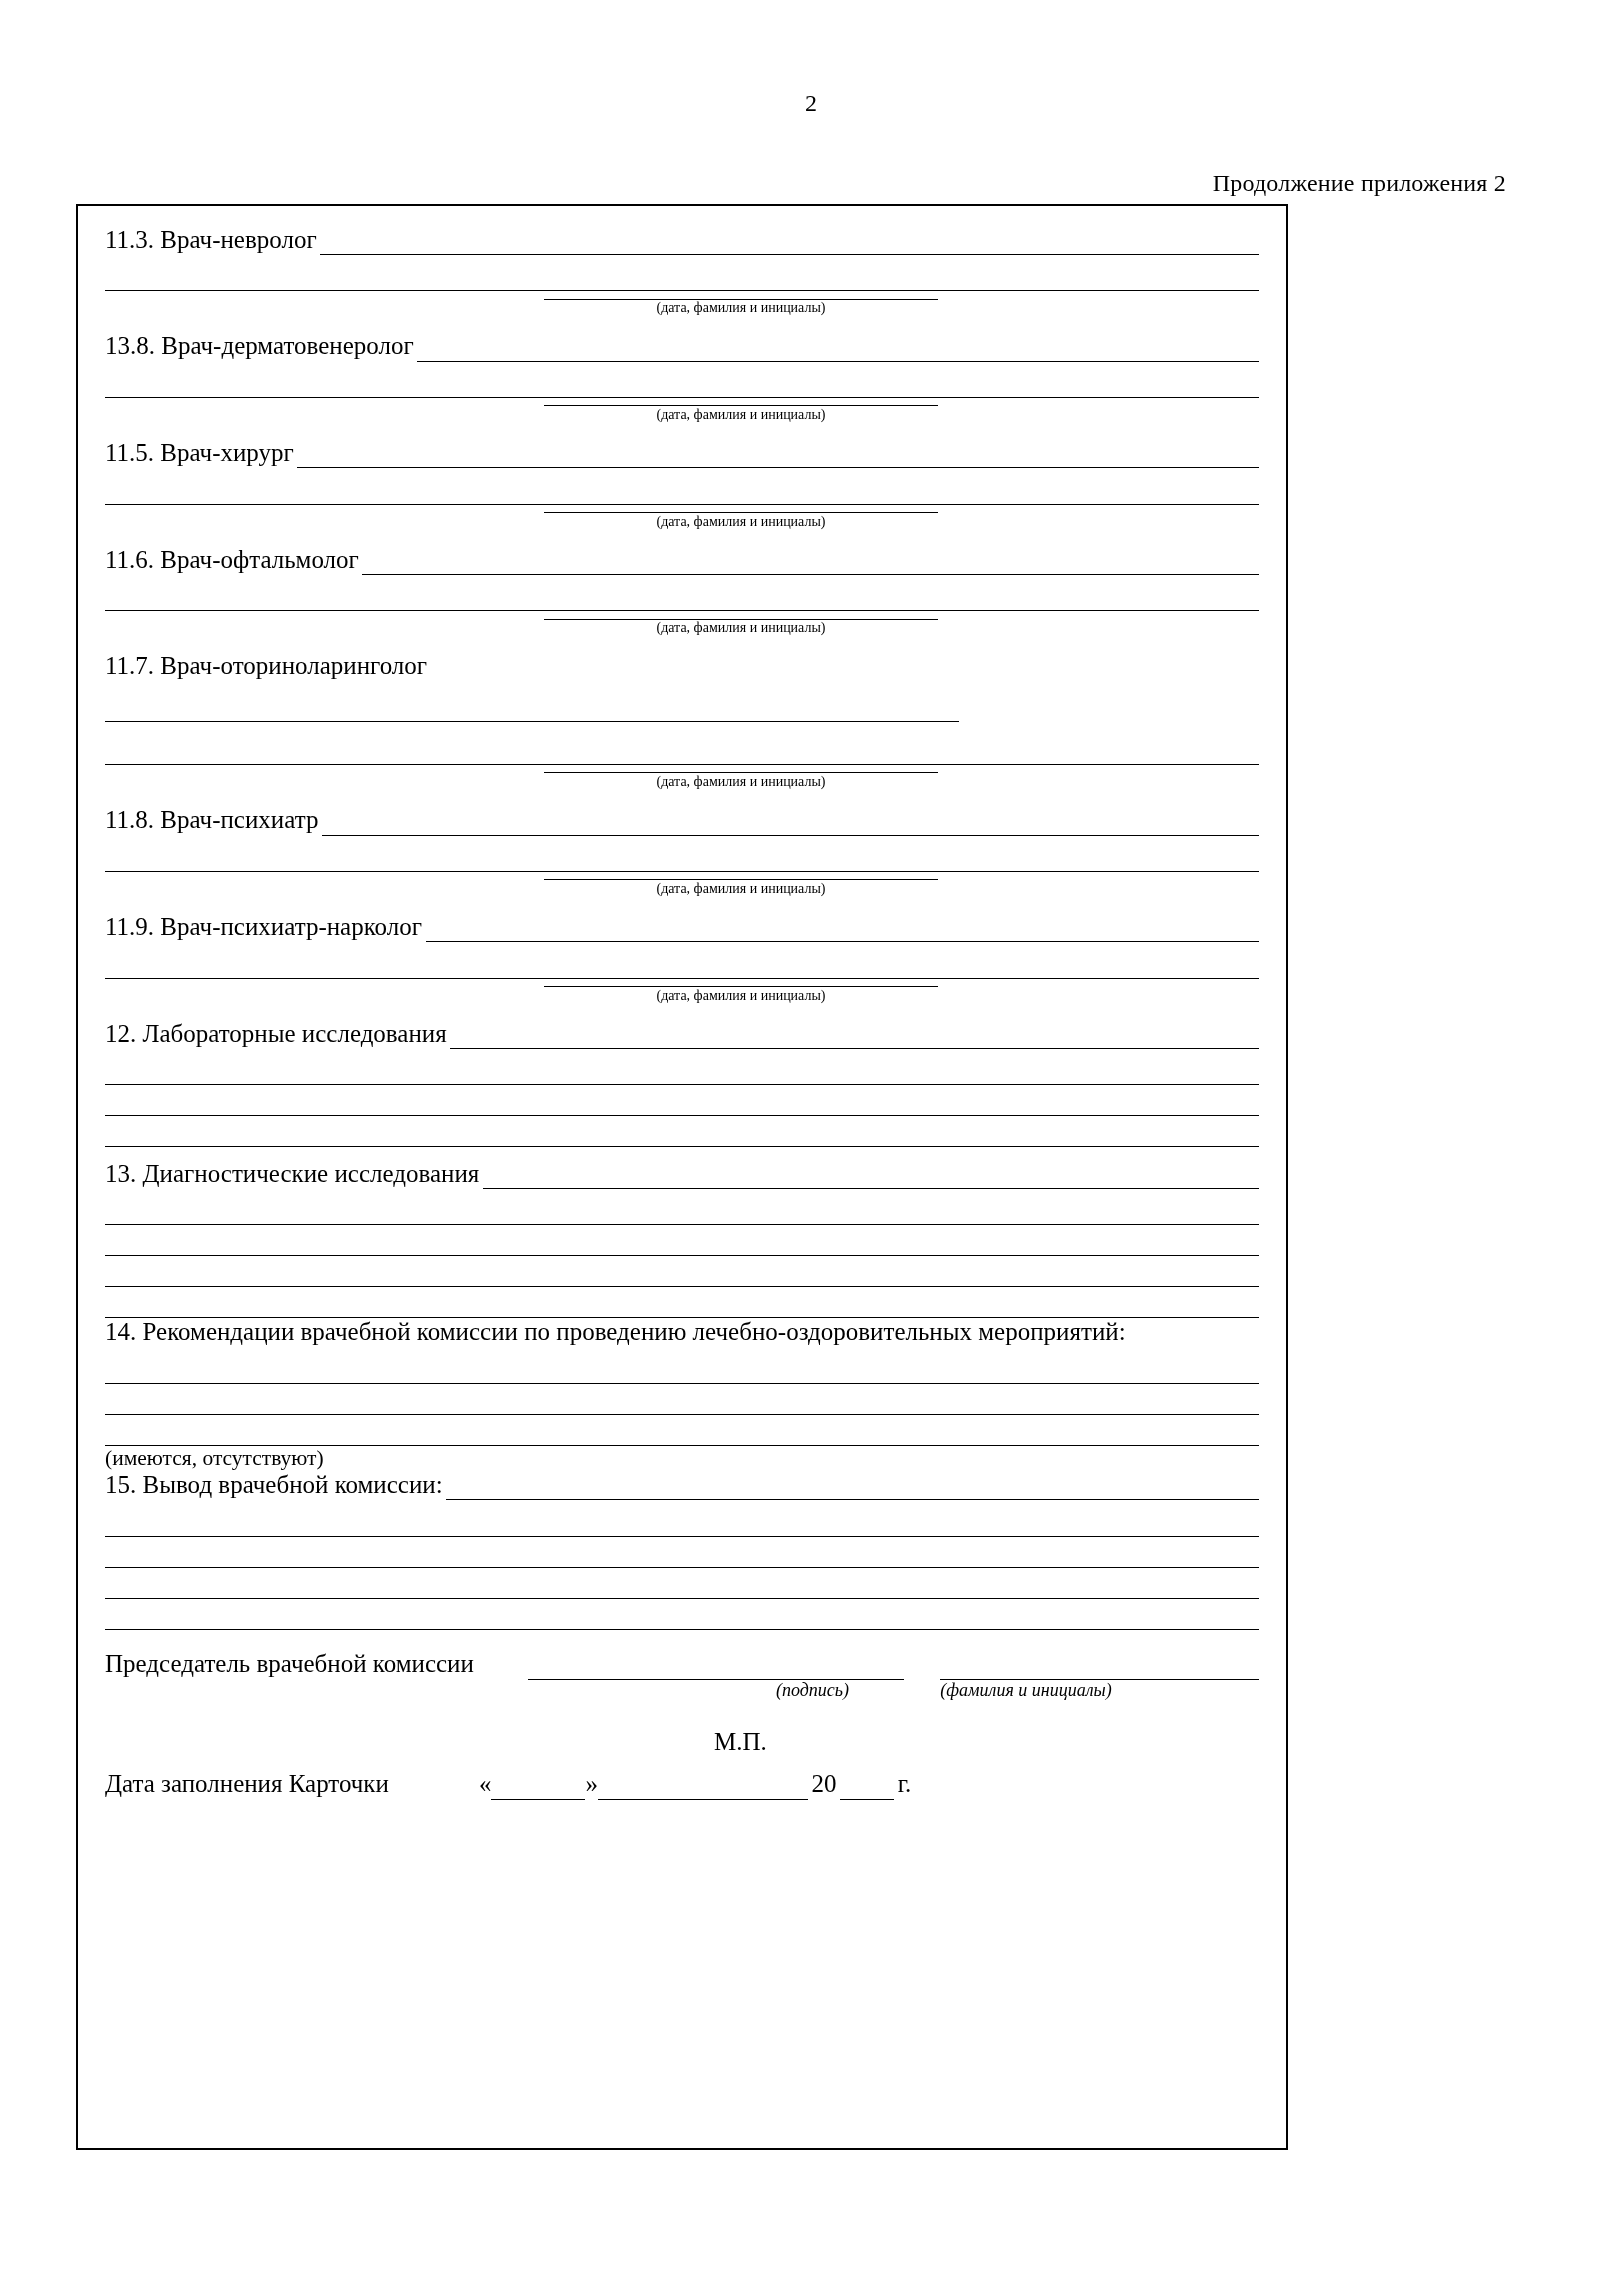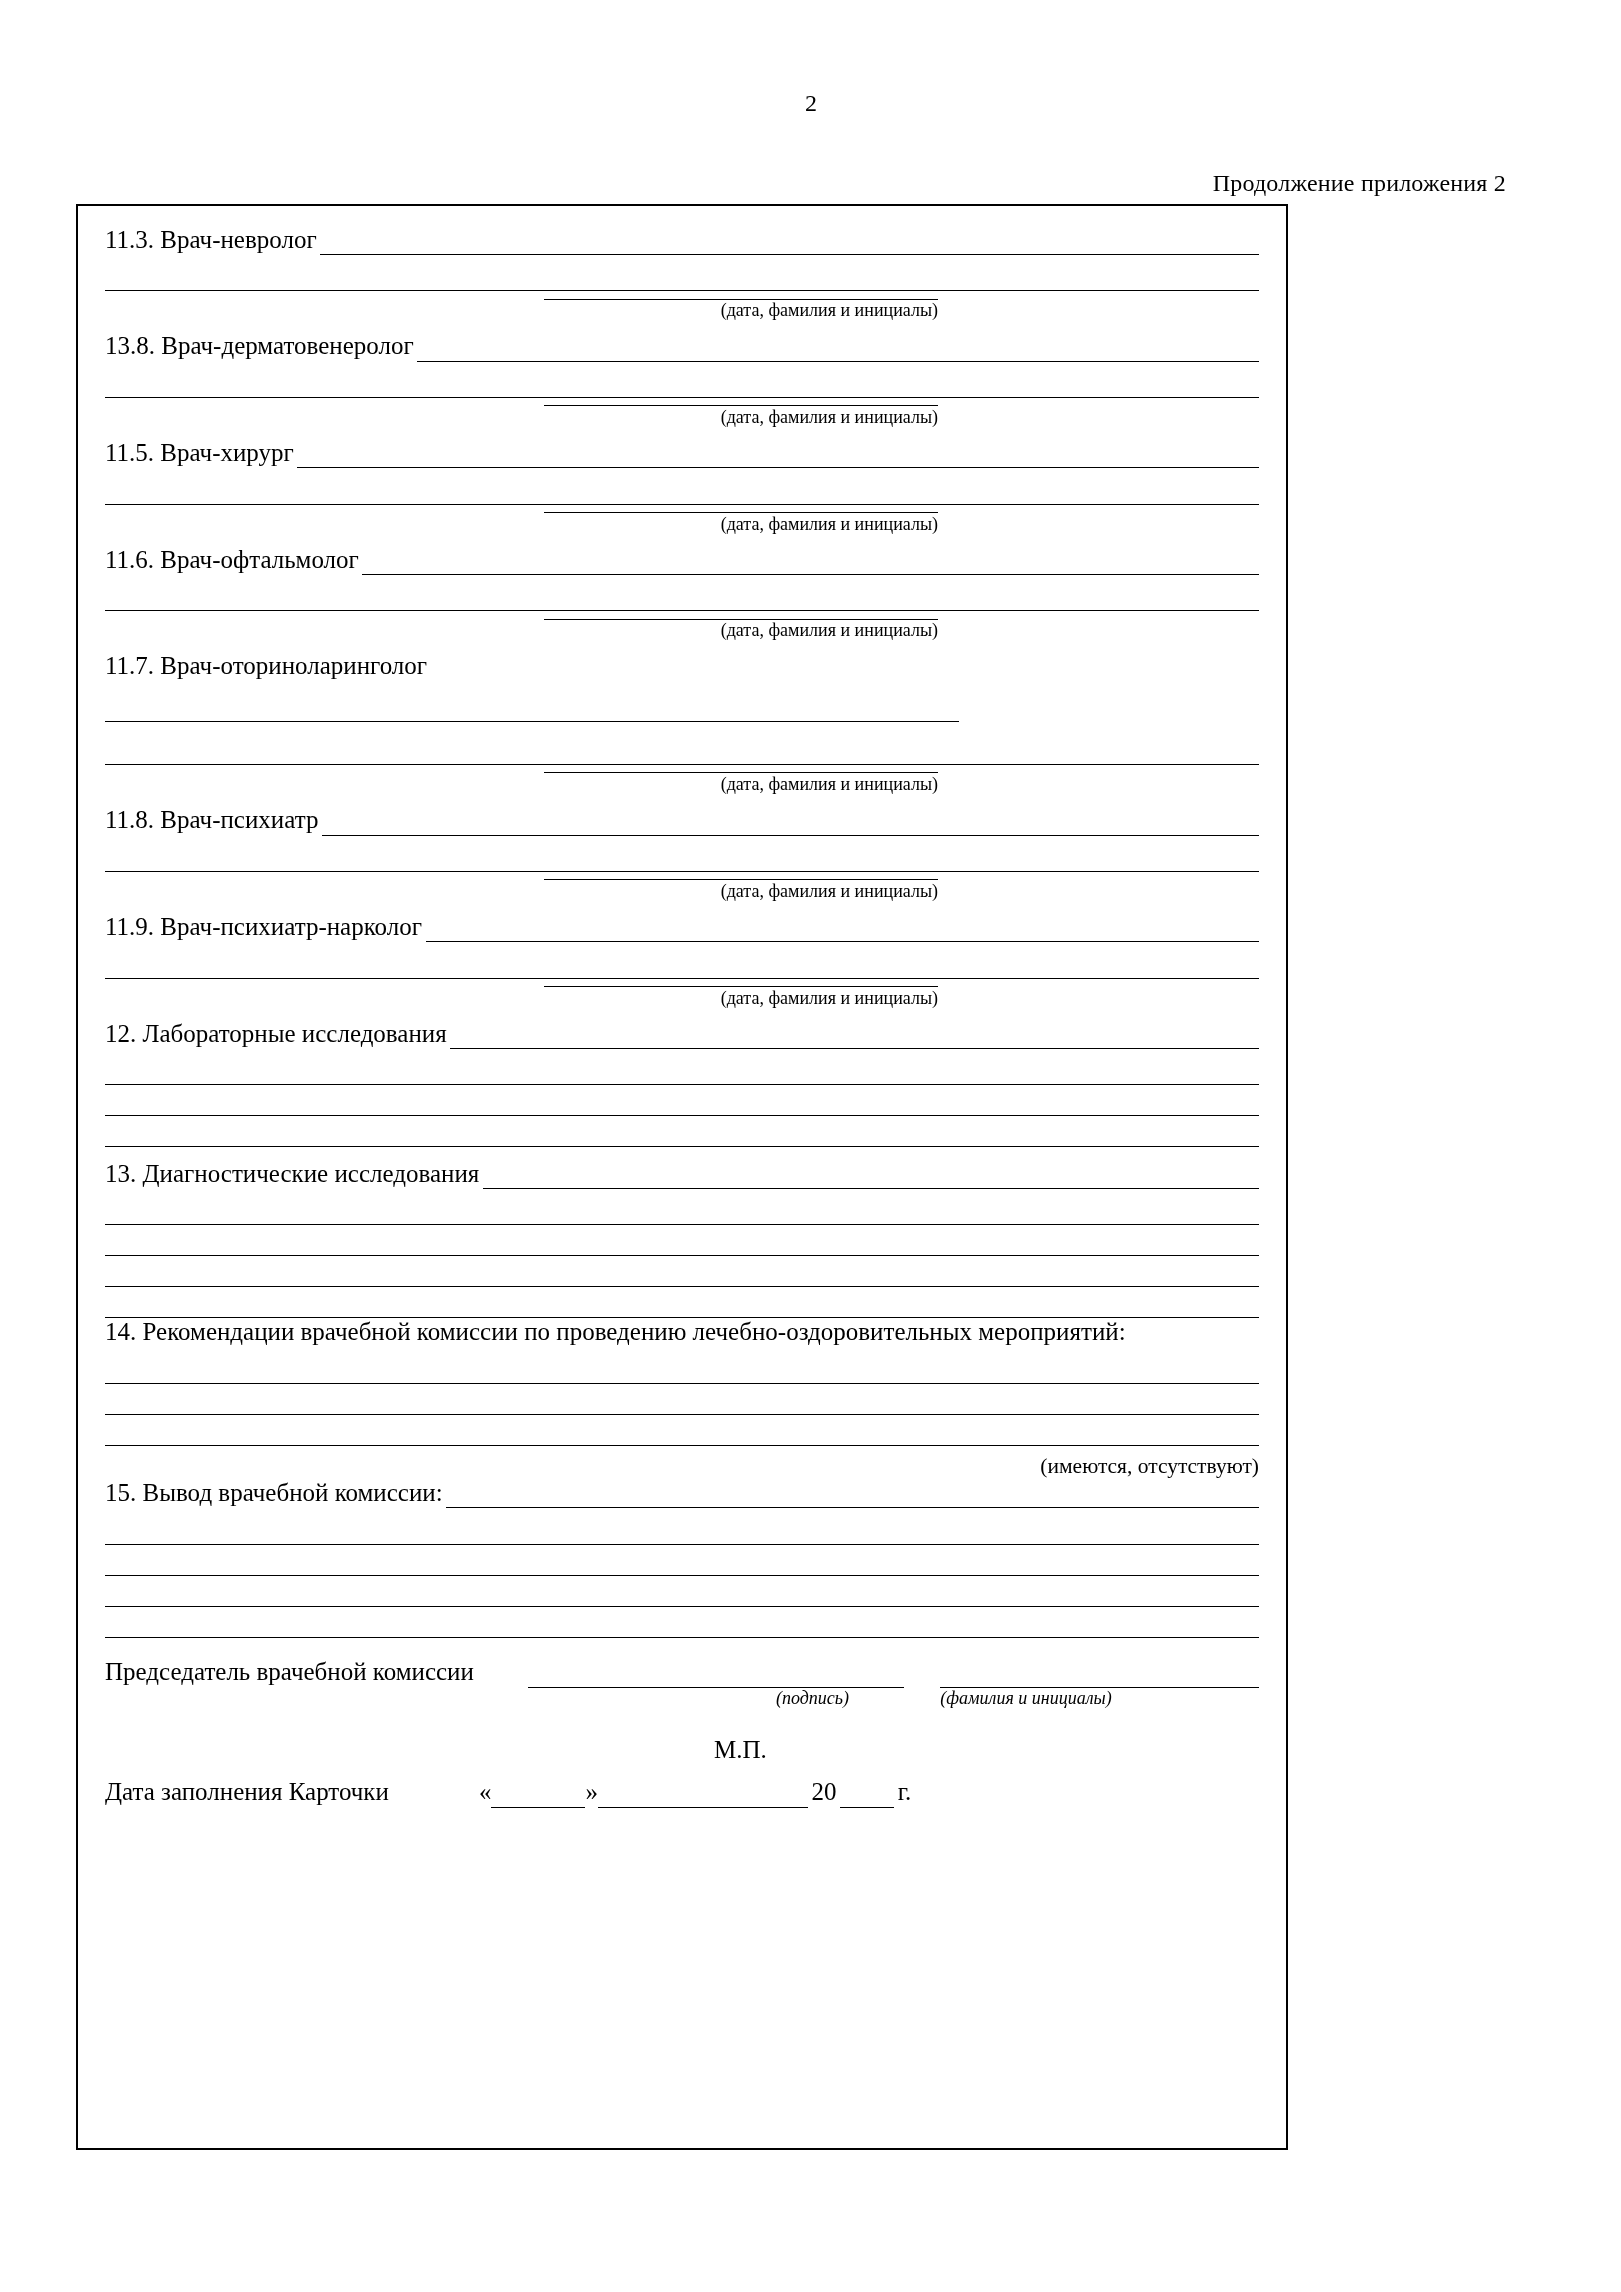--- a/index.html
+++ b/index.html
@@ -80,35 +80,35 @@
     left: 439px;
     top: 7.2px;
     width: 394px;
     border-top: 1.3px solid #000;
   }
   .caption-text {
     position: absolute;
     left: 439px;
     top: 9px;
     width: 394px;
-    text-align: right;
-    font-size: 18px;
+    text-align: center;
+    font-size: 14px;
   }
   .block {
     margin-bottom: 0;
   }
   .spacer6 { height: 5.4px; }
   .spacer10 { height: 9px; }
   .spacer14 { height: 12.5px; }
 
   .center-caption {
     width: 100%;
-    text-align: right;
+    text-align: left;
     font-size: 21.5px;
-    margin-top: 8px;
+    margin-top: 0;
   }
 
   .sign-row {
     display: flex;
     align-items: flex-end;
     width: 100%;
     margin-top: 20px;
   }
   .sign-label {
     font-size: 25px;

